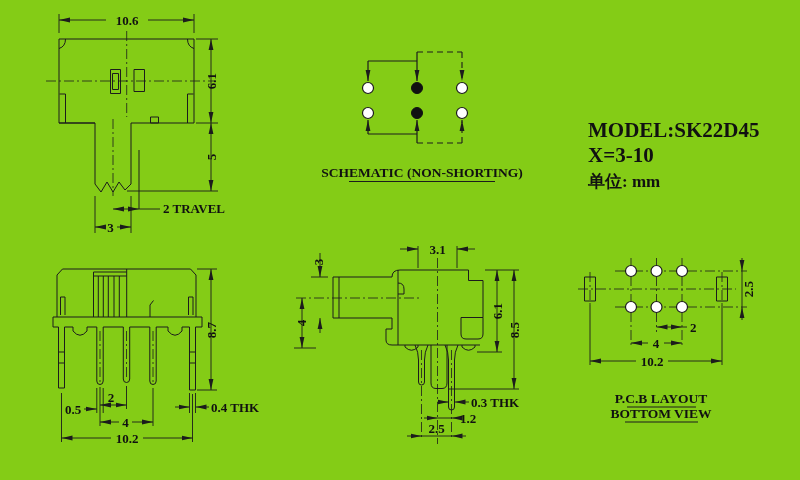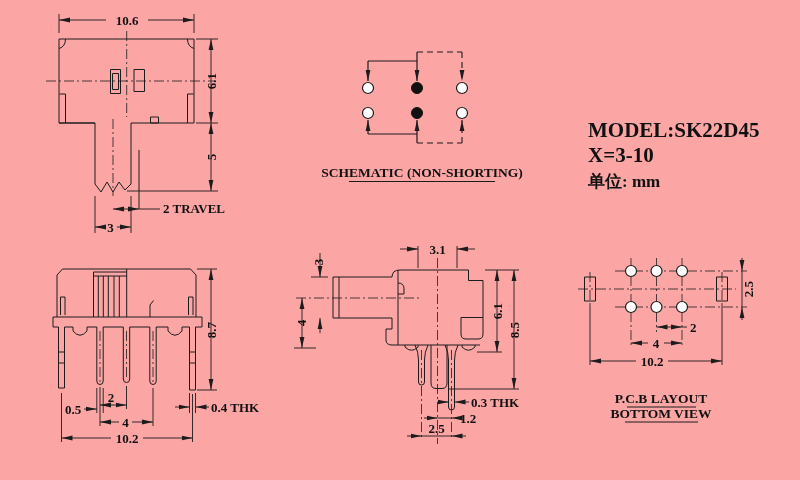--- a/index.html
+++ b/index.html
@@ -1,16 +1,16 @@
 <!DOCTYPE html>
 <html><head>
 <meta charset="utf-8">
 <style>
   html,body{margin:0;padding:0;background:#ffffff;}
-  .page{position:relative;width:800px;height:480px;background:#fca5a5;overflow:hidden;}
+  .page{position:relative;width:800px;height:480px;background:#84cc16;overflow:hidden;}
   svg{position:absolute;left:0;top:0;}
   svg *{vector-effect:non-scaling-stroke;}
   .ln{stroke:#1c1c1c;stroke-width:1;fill:none;}
   .thin{stroke:#1c1c1c;stroke-width:0.9;fill:none;}
   .cl{stroke:#1c1c1c;stroke-width:0.8;fill:none;stroke-dasharray:10 3 2 3;}
   .dsh{stroke:#1c1c1c;stroke-width:1.1;fill:none;stroke-dasharray:6 4;}
   .wire{stroke:#1c1c1c;stroke-width:1.2;fill:none;}
   .fillc{fill:#111;stroke:#111;}
   .openc{fill:#ffffff;stroke:#1c1c1c;stroke-width:1.2;}
   text{font-family:"Liberation Serif","DejaVu Serif",serif;font-weight:700;fill:#111;font-size:13px;}

